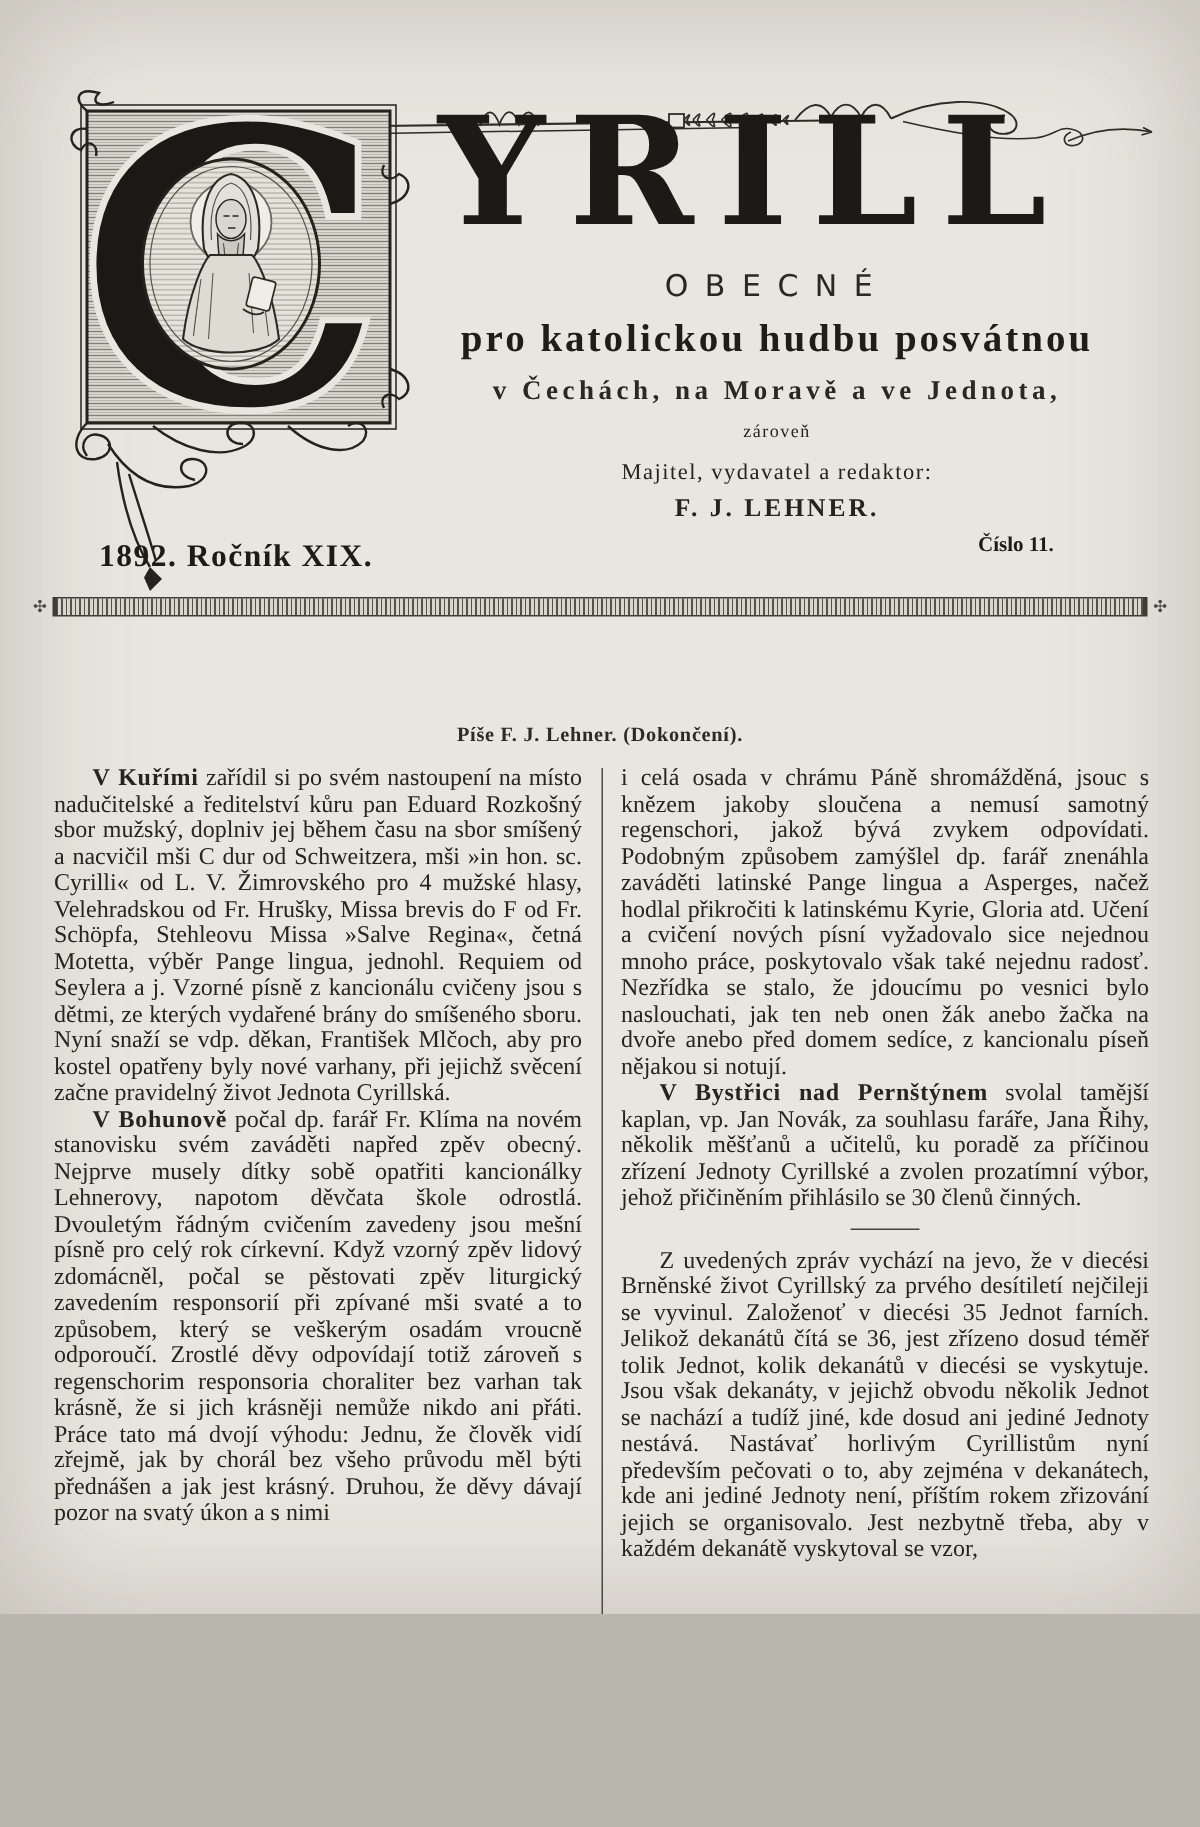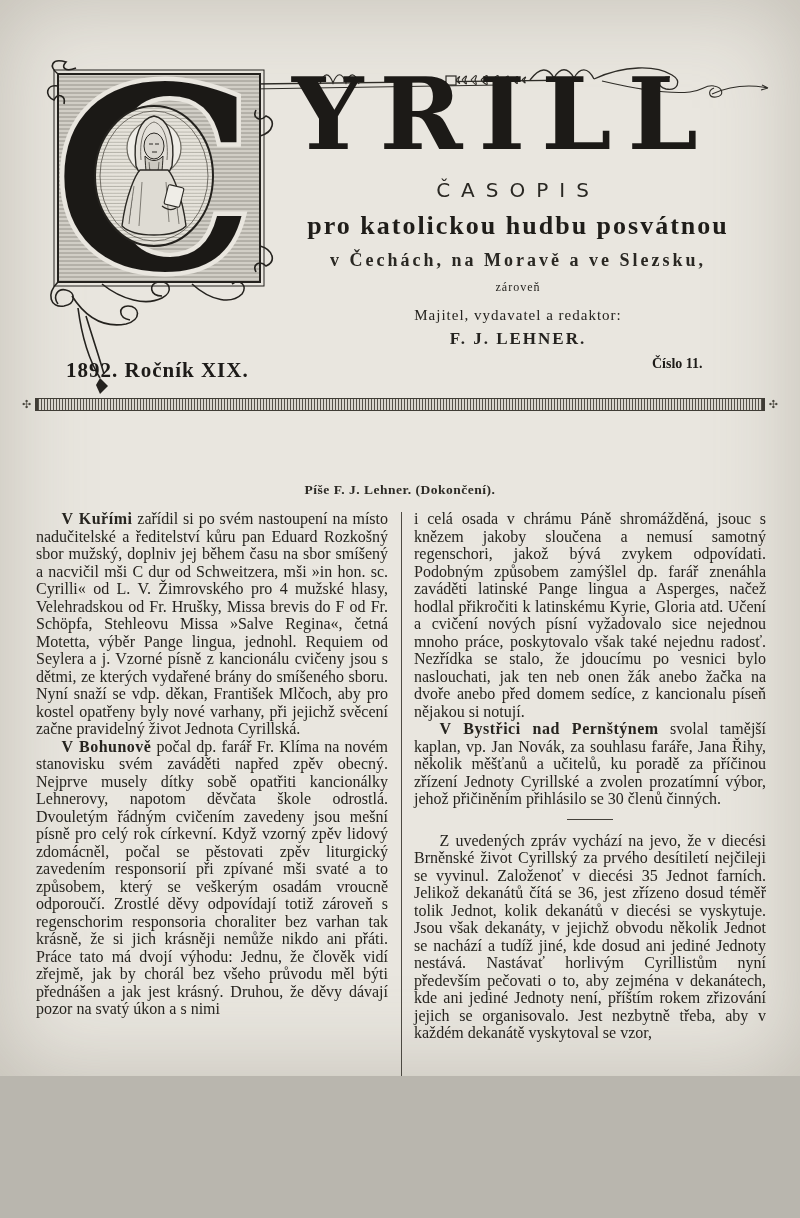--- a/index.html
+++ b/index.html
@@ -118,23 +118,23 @@
         <path d="M36 252 C40 282 48 306 58 322"></path>
         <path d="M44 260 C52 286 58 304 62 318"></path>
       </g>
 
       <path d="M58 322 L66 330 L58 338 L54 329 Z" fill="#24221e"></path>
     </svg>
 
     <div class="big-title">YRILL</div>
 
     <div class="head-center">
-      <div class="casopis">ČASOPIS</div>
+      <div class="casopis">OBECNÉ</div>
       <div class="sub-main">pro katolickou hudbu posvátnou</div>
-      <div class="sub-region">v Čechách, na Moravě a ve Slezsku,</div>
+      <div class="sub-region">v Čechách, na Moravě a ve Jednota,</div>
       <div class="sub-zaroven">zároveň</div>
       <div class="publisher-label">Majitel, vydavatel a redaktor:</div>
       <div class="publisher-name">F. J. LEHNER.</div>
     </div>
 
     <div class="year-volume">1892. Ročník XIX.</div>
     <div class="issue-no">Číslo 11.</div>
   </div>
 
   <div class="rule-row">

